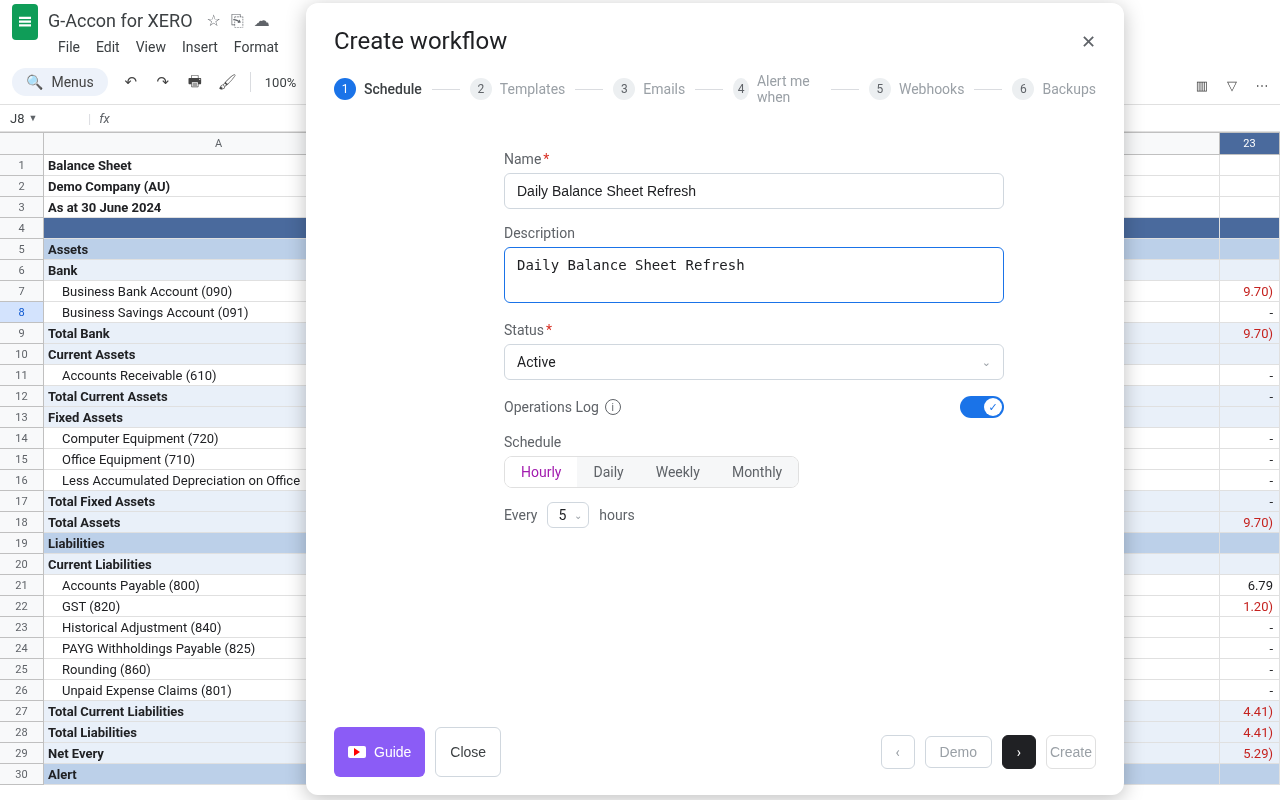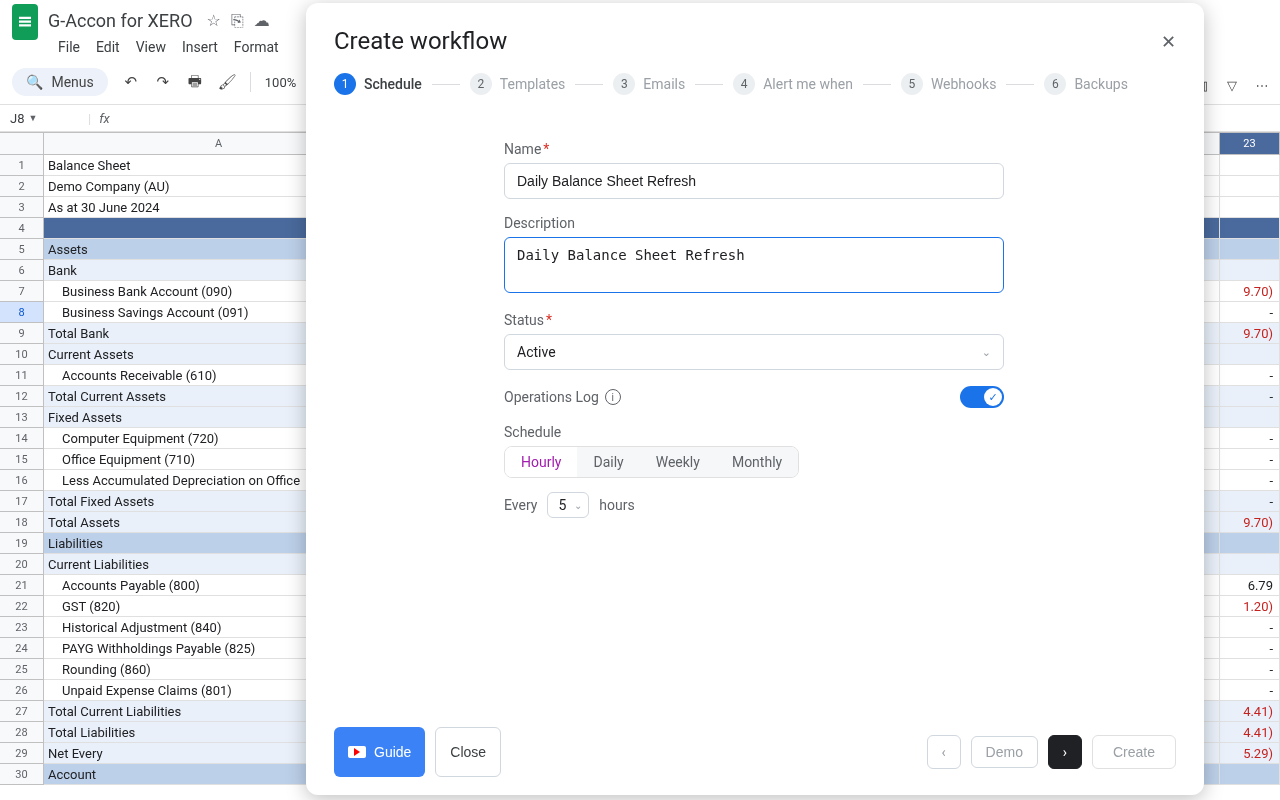--- a/index.html
+++ b/index.html
@@ -116,36 +116,36 @@
     border-bottom:1px solid #e0e0e0;
   }
   .cellLast {
     width:60px;
     border-right:1px solid #e0e0e0;
     border-bottom:1px solid #e0e0e0;
     padding:0 6px;
     font-size:13px;
     display:flex; align-items:center; justify-content:flex-end;
   }
-  .bold { font-weight:400;}
+  .bold { font-weight:700;}
   .indent1 { padding-left:18px;text-align:center;}
   .bg-dark { background:#4a6a9d;}
   .bg-hdr { background:#bcd0e9;}
   .bg-light { background:#e9f0f9;}
   .neg { color:#c5221f;}
   .row.selected .rowh { background:#d3e3fd; color:#0b57d0;}
 
   
   .backdrop {
     position:absolute; inset:0;
   }
   .modal {
     position:absolute;
     left:306px; top:3px;
-    width: 898px; height: 792px;
+    width: 818px; height: 792px;
     background:#fff;
     border-radius:12px;
     box-shadow: 0 4px 20px rgba(0,0,0,0.25);
     display:flex; flex-direction:column;
     padding: 24px 28px 18px 28px;
   }
   .modal-header {
     display:flex; justify-content:space-between; align-items:center;
     margin-bottom: 18px;
   }
@@ -235,21 +235,21 @@
   }
   .small-select .caret{ position:absolute; right:6px; top:7px; font-size:10px; color:#9aa0a6;}
 
   .modal-footer {
     display:flex; justify-content:space-between; align-items:center;
     border-top:0;
     padding-top:10px;
   }
   .footer-left { display:flex; gap:10px;}
   .guide-btn {
-    background:#3b82f6; color:#fff; border:none;
+    background:#8b5cf6; color:#fff; border:none;
     border-radius:6px; padding:17px 14px; font-size:14px;
     display:flex; align-items:center; gap:8px;
   }
   .guide-btn .yt {
     width:18px; height:12px; background:#fff; border-radius:2px;
     display:flex; align-items:center; justify-content:center;
   }
   .guide-btn .yt::after{
     content:""; border-left:6px solid #ff0000; border-top:4px solid transparent; border-bottom:4px solid transparent;
   }
@@ -261,21 +261,21 @@
   .icon-btn {
     width:34px; height:34px; border:1px solid #d0d7de; border-radius:6px;
     display:flex; align-items:center; justify-content:center; font-size:14px;
   }
   .icon-btn.disabled, .nav-btn.disabled, .create-btn {
     color:#9aa0a6;
   }
   .icon-btn.dark { background:#202124; color:#fff; border-color:#202124;}
   .create-btn {
     background:#fff; border:1px solid #e0e0e0; border-radius:6px;
-    padding:8px 20px; font-size:14px;
+    padding:8px 3px; font-size:14px;
   }
 </style>
 </head>
 <body>
 
 <div class="gs-titlebar">
   <div class="gs-logo">
     <svg viewBox="0 0 24 24">
         <rect x="3" y="3" width="18" height="18" rx="2" fill="#fff" opacity="0"></rect>
         <rect x="4" y="5" width="16" height="3" fill="#fff"></rect>
@@ -504,21 +504,21 @@
         <div class="cellLast bg-light neg">4.41)</div>
       </div>
       <div class="row">
         <div class="rowh">29</div>
         <div class="cellA bold bg-light">Net Every</div>
         <div class="cellMid bg-light"></div>
         <div class="cellLast bg-light neg">5.29)</div>
       </div>
       <div class="row">
         <div class="rowh">30</div>
-        <div class="cellA bold bg-hdr">Account</div>
+        <div class="cellA bold bg-hdr">Alert</div>
         <div class="cellMid bg-hdr"></div>
         <div class="cellLast bg-hdr "></div>
       </div>
     </div>
 </div>
 
 <div class="backdrop">
   <div class="modal">
     <div class="modal-header">
       <div class="modal-title">Create workflow</div>

